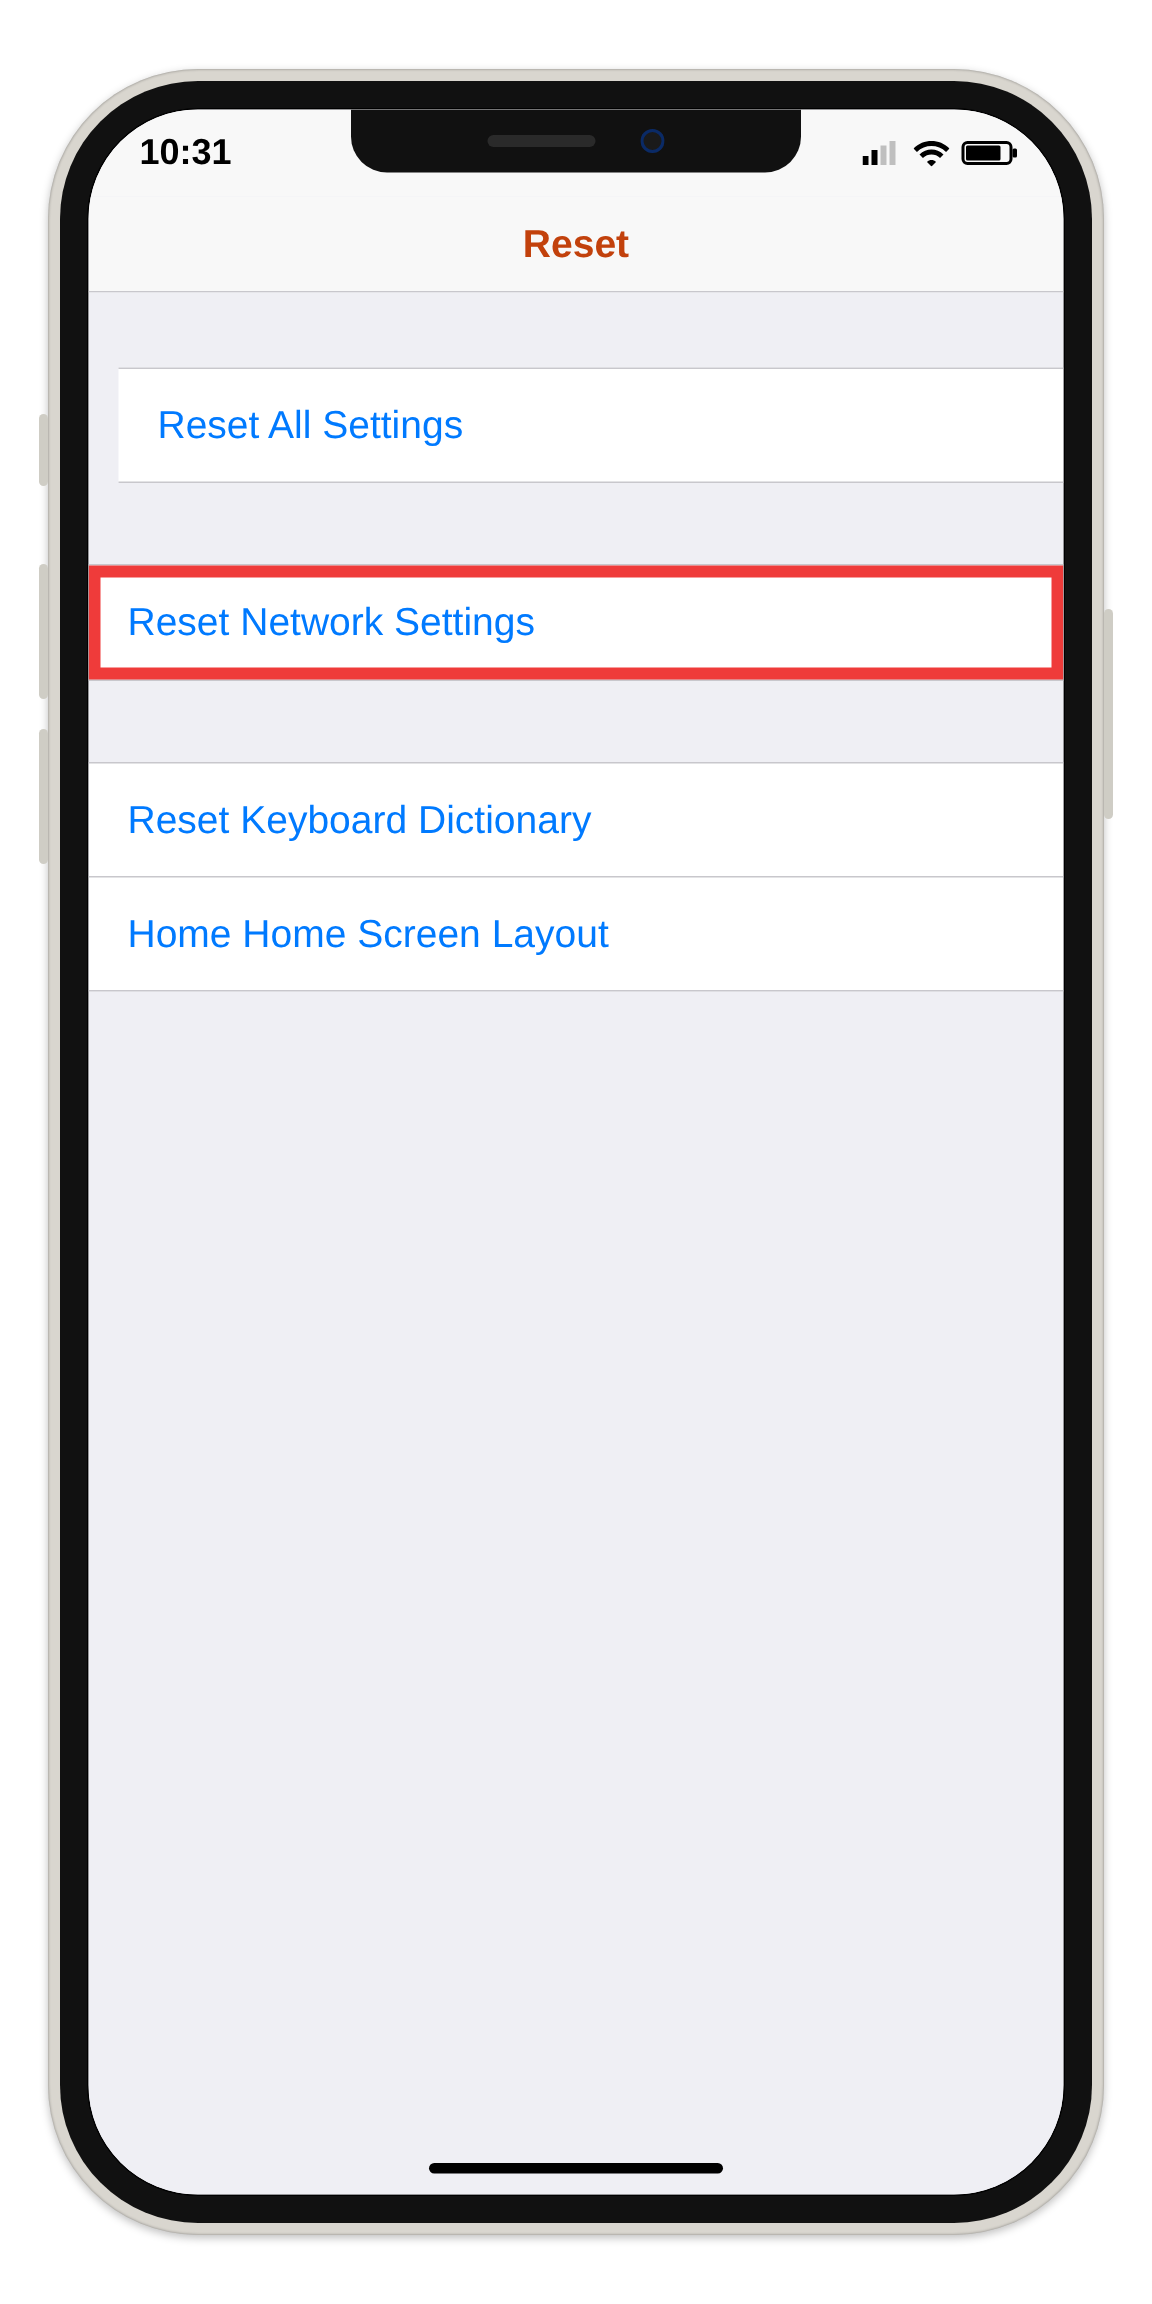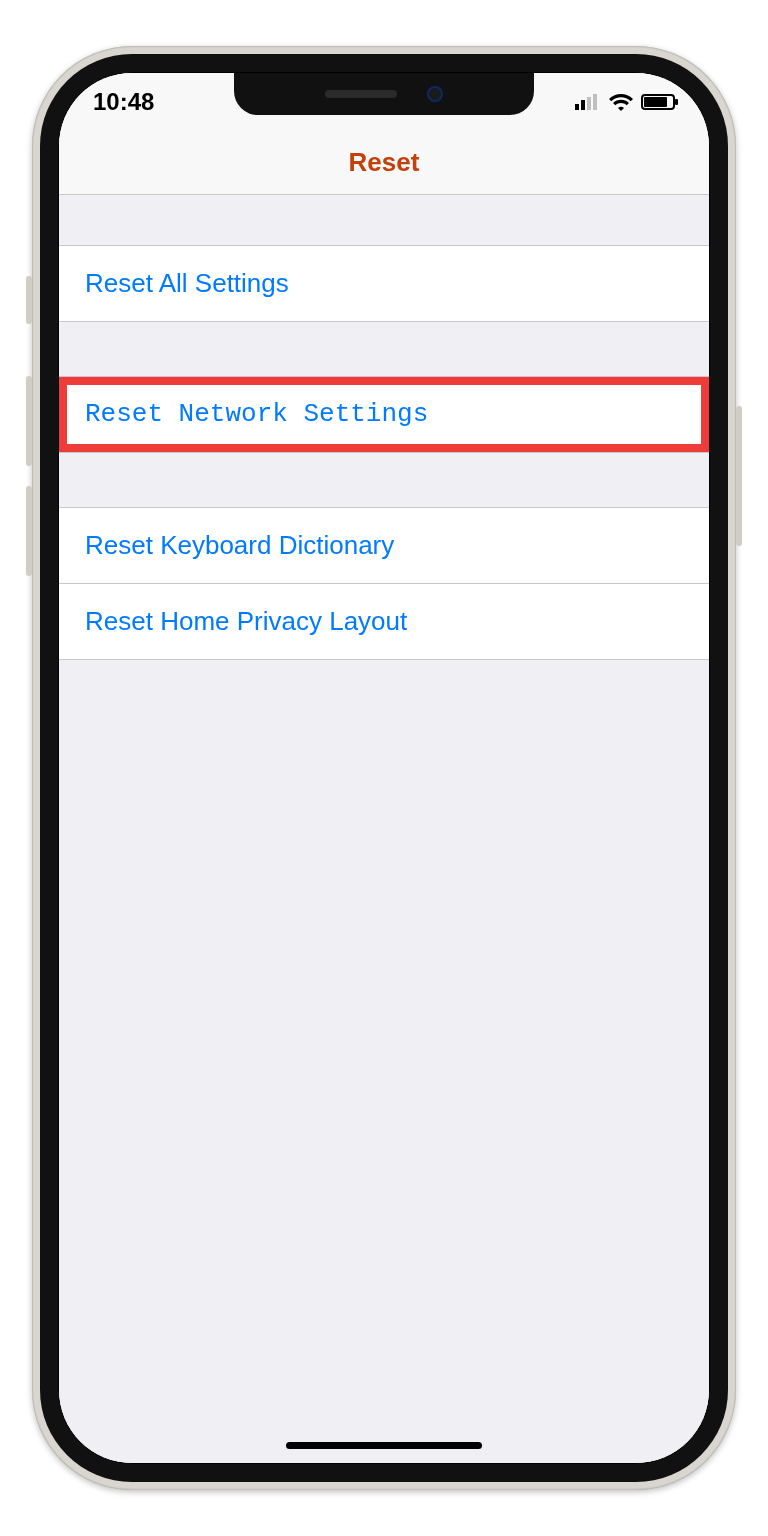--- a/index.html
+++ b/index.html
@@ -94,23 +94,23 @@
   
   .content{height:calc(100% - 58px - 64px);background:var(--ios-bg);overflow:hidden;position:relative;}
   .group{margin-top:54px;background:#fff;border-top:1px solid var(--ios-border);border-bottom:1px solid var(--ios-border);}
   .row{
     padding:22px 26px;
     font-size:26px;
     color:var(--ios-blue);
     border-bottom:1px solid var(--ios-border);
   }
   .group .row:last-child{border-bottom:none;}
-  .group.first{margin-top:50px;}
+  .group.first{margin-top:50px;margin-left:20px;}
 
-  .hlgroup{position:relative;font-family:Liberation Mono, monospace;}
+  .hlgroup{position:relative;}
   .highlight{
     position:absolute;inset:0;
     border:8px solid #ef3b3a;
     pointer-events:none;
   }
 
   
   .home-indicator{
     position:absolute;bottom:14px;left:50%;transform:translateX(-50%);
     width:196px;height:7px;border-radius:4px;background:#000;
@@ -127,21 +127,21 @@
 
   <div class="device-inner">
     <div class="screen">
 
       <div class="notch">
         <div class="speaker"></div>
         <div class="cam"></div>
       </div>
 
       <div class="statusbar">
-        <span>10:48</span>
+        <span>10:31</span>
         <div class="stat-right">
           <span>
             <svg width="26" height="16" viewBox="0 0 26 16">
               <rect x="0" y="10" width="4" height="6" fill="#000"></rect>
               <rect x="6" y="6" width="4" height="10" fill="#000"></rect>
               <rect x="12" y="3" width="4" height="13" fill="#bfbfbf"></rect>
               <rect x="18" y="0" width="4" height="16" fill="#bfbfbf"></rect>
             </svg>
           </span>
           <span>
@@ -167,21 +167,21 @@
           <div class="row">Reset All Settings</div>
         </div>
 
         <div class="group hlgroup">
           <div class="row">Reset Network Settings</div>
           <div class="highlight"></div>
         </div>
 
         <div class="group">
           <div class="row">Reset Keyboard Dictionary</div>
-          <div class="row">Reset Home Privacy Layout</div>
+          <div class="row">Home Home Screen Layout</div>
         </div>
 
         <div class="home-indicator"></div>
       </div>
 
     </div>
   </div>
 </div>
 
 </body></html>

